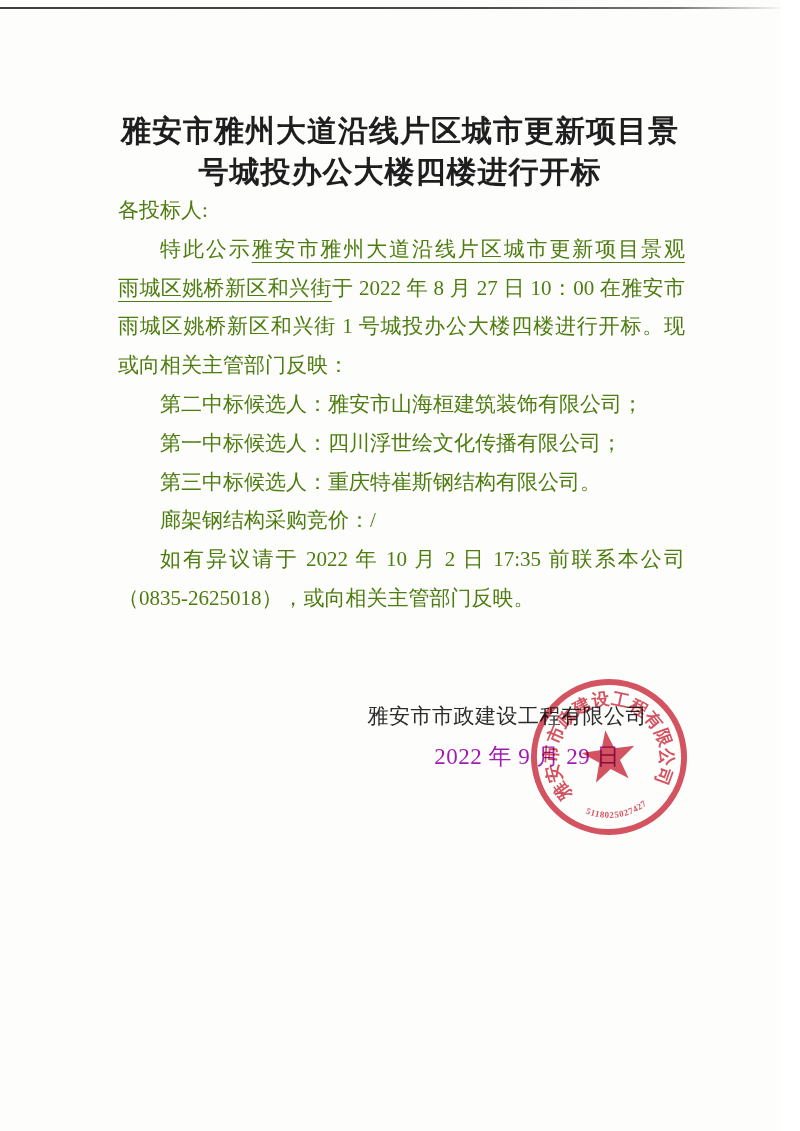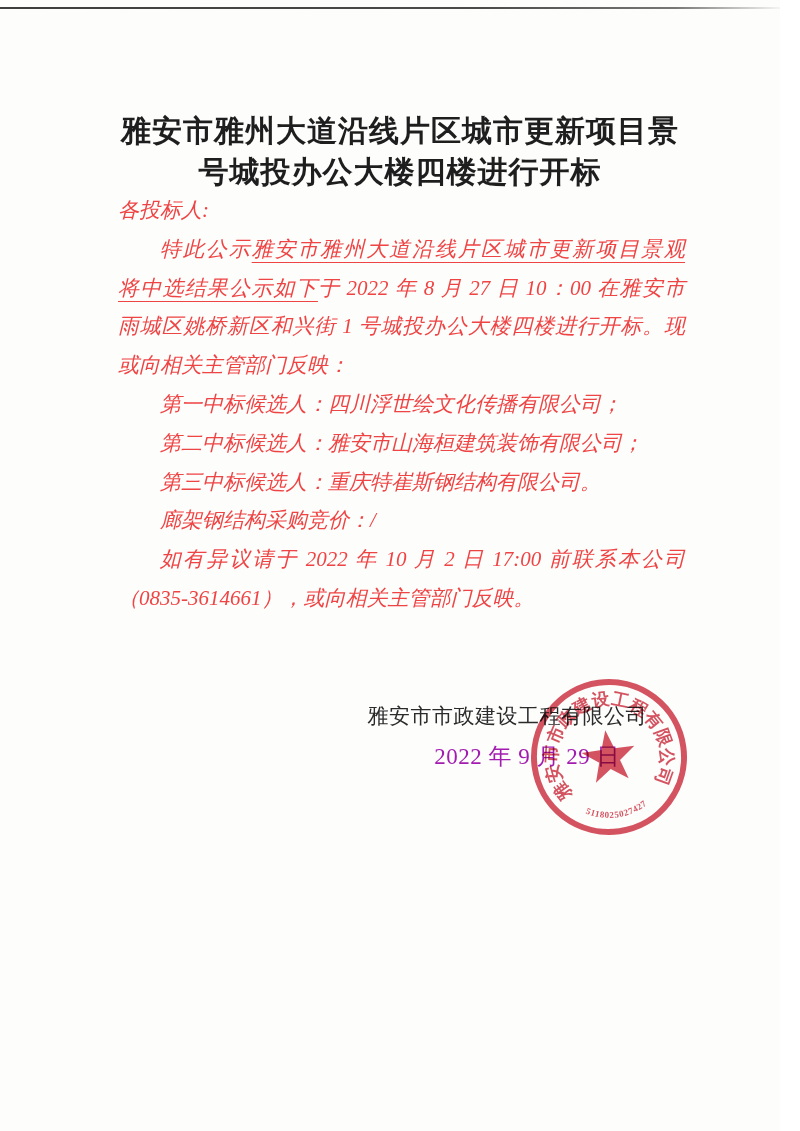--- a/index.html
+++ b/index.html
@@ -38,22 +38,21 @@
     color: #1e1e1e;
   }
   .title .tline { display: block; }
   .doc-body {
     position: absolute;
     top: 191px;
     left: 118px;
     width: 567px;
     font-size: 21px;
     line-height: 38.8px;
-    color: #ef4444;
-    font-style: italic;
+    color: #4d7c0f;
   }
   .line { margin: 0; }
   .indent { text-indent: 2em; }
   .just {
     text-align: justify;
     text-align-last: justify;
   }
   .u {
     text-decoration: underline;
     text-underline-offset: 6px;
@@ -102,33 +101,33 @@
   <h1 class="title">
     <span class="tline">雅安市雅州大道沿线片区城市更新项目景</span>
     <span class="tline">号城投办公大楼四楼进行开标</span>
   </h1>
 
   <div class="doc-body">
     <p class="line">各投标人:</p>
 
     <p class="line indent just"><span>特此公示</span><span class="u">雅安市雅州大道沿线片区城市更新项目景观</span></p>
 
-    <p class="line just"><span class="u">将中选结果公示如下</span><span>于 2022 年 8 月 27 日 10：00 在雅安市</span></p>
+    <p class="line just"><span class="u">雨城区姚桥新区和兴街</span><span>于 2022 年 8 月 27 日 10：00 在雅安市</span></p>
 
     <p class="line just">雨城区姚桥新区和兴街 1 号城投办公大楼四楼进行开标。现</p>
     <p class="line">或向相关主管部门反映：</p>
 
+    <p class="line indent">第二中标候选人：雅安市山海桓建筑装饰有限公司；</p>
     <p class="line indent">第一中标候选人：四川浮世绘文化传播有限公司；</p>
-    <p class="line indent">第二中标候选人：雅安市山海桓建筑装饰有限公司；</p>
     <p class="line indent">第三中标候选人：重庆特崔斯钢结构有限公司。</p>
 
     <p class="line indent">廊架钢结构采购竞价：/</p>
 
-    <p class="line indent just">如有异议请于 2022 年 10 月 2 日 17:00 前联系本公司</p>
-    <p class="line">（0835-3614661），或向相关主管部门反映。</p>
+    <p class="line indent just">如有异议请于 2022 年 10 月 2 日 17:35 前联系本公司</p>
+    <p class="line">（0835-2625018），或向相关主管部门反映。</p>
 
   </div>
 
   <div class="sig-company">雅安市市政建设工程有限公司</div>
   <div class="sig-date">2022 年 9 月 29 日</div>
 
   <svg class="seal ink" viewBox="-85 -85 170 170" xmlns="http://www.w3.org/2000/svg" color="#d03c4b">
     <defs>
       <path id="arcCompany" d="M -41 32 A 52 52 0 1 1 41 32" fill="none"></path>
       <path id="arcNumber" d="M -35.9 49.3 A 61 61 0 0 0 35.9 49.3" fill="none"></path>

